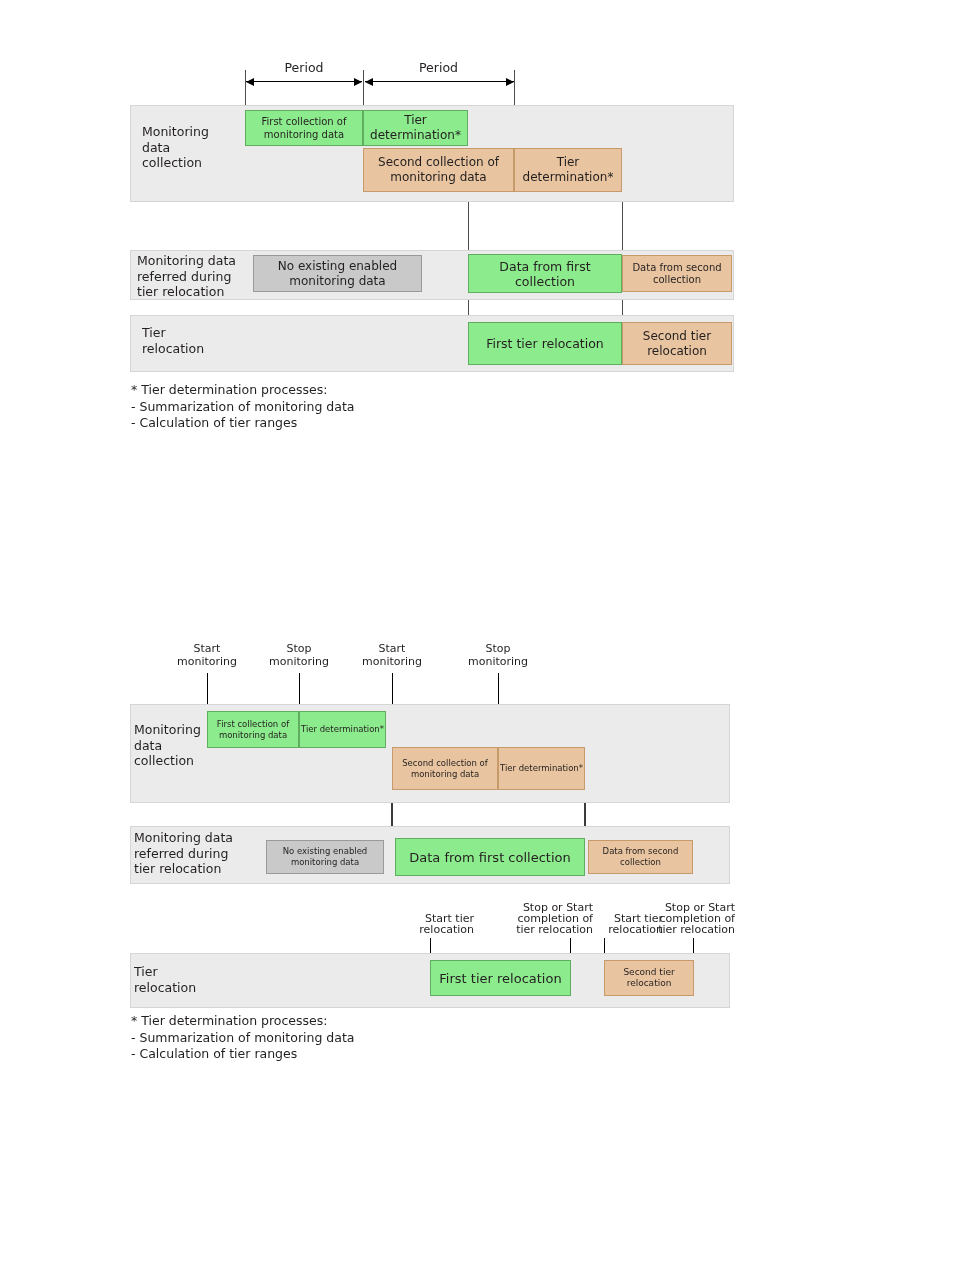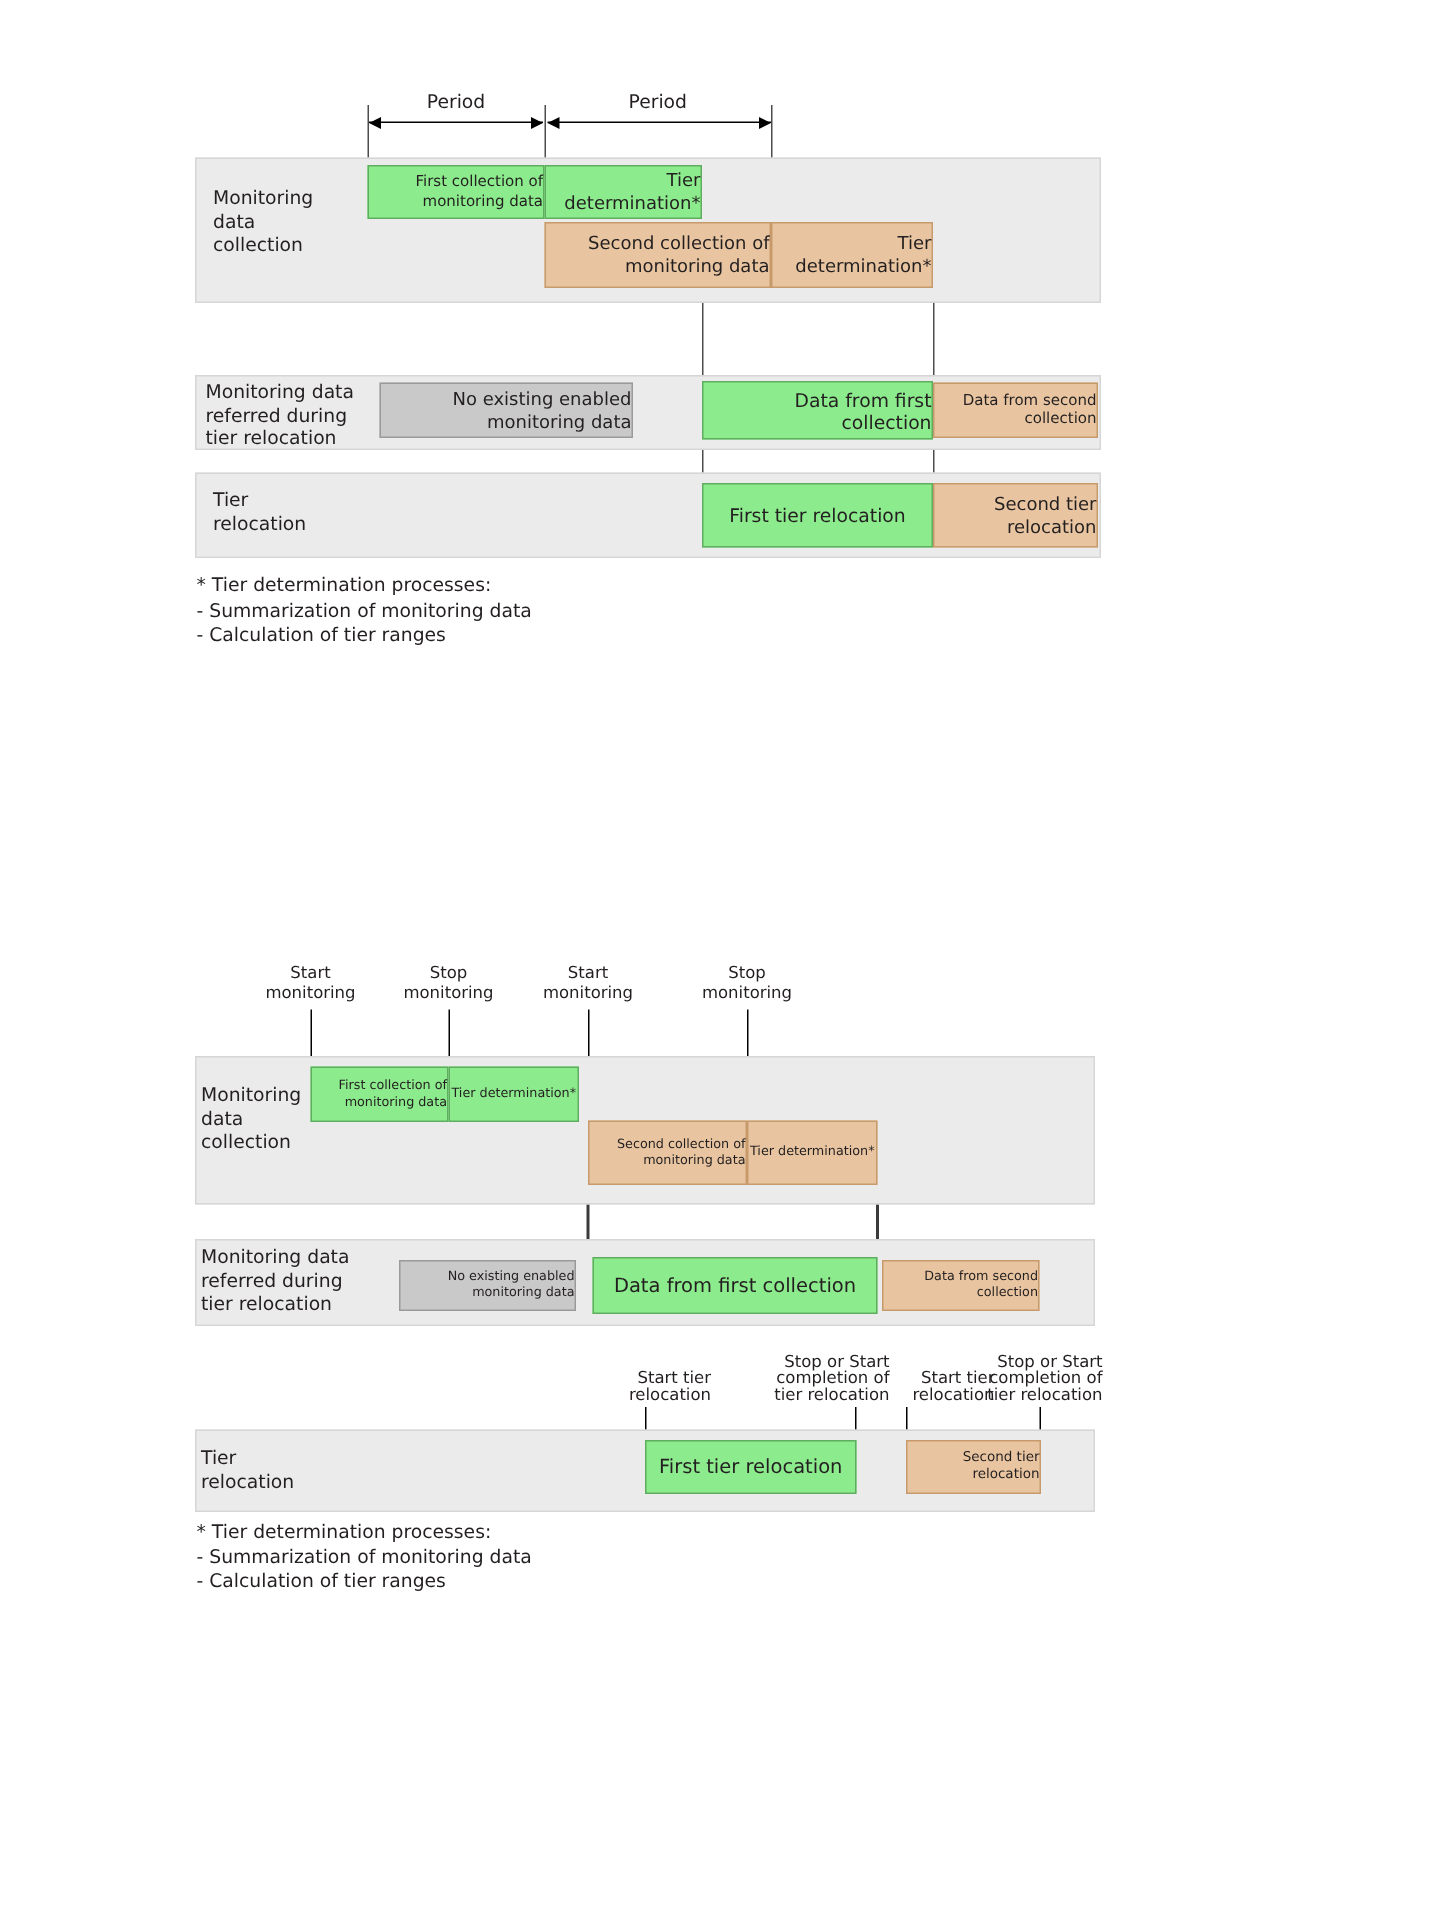--- a/index.html
+++ b/index.html
@@ -27,21 +27,21 @@
     white-space:pre-line;
   }
 
   
   .box{
     position:absolute;
     box-sizing:border-box;
     display:flex;
     align-items:center;
     justify-content:center;
-    text-align:right;
+    text-align:center;
     line-height:13px;
     color:#231f20;
   }
   .box.green{background:#8ceb8c;border:1px solid #5fae5f;}
   .box.orange{background:#e8c5a0;border:1px solid #c79a6c;}
   .box.grey{background:#c9c9c9;border:1px solid #9a9a9a;}
 
   
   .vline{position:absolute;width:1px;background:#4d4d4d;}
   .vline.thick{width:2px;background:#3b3b3b;}

